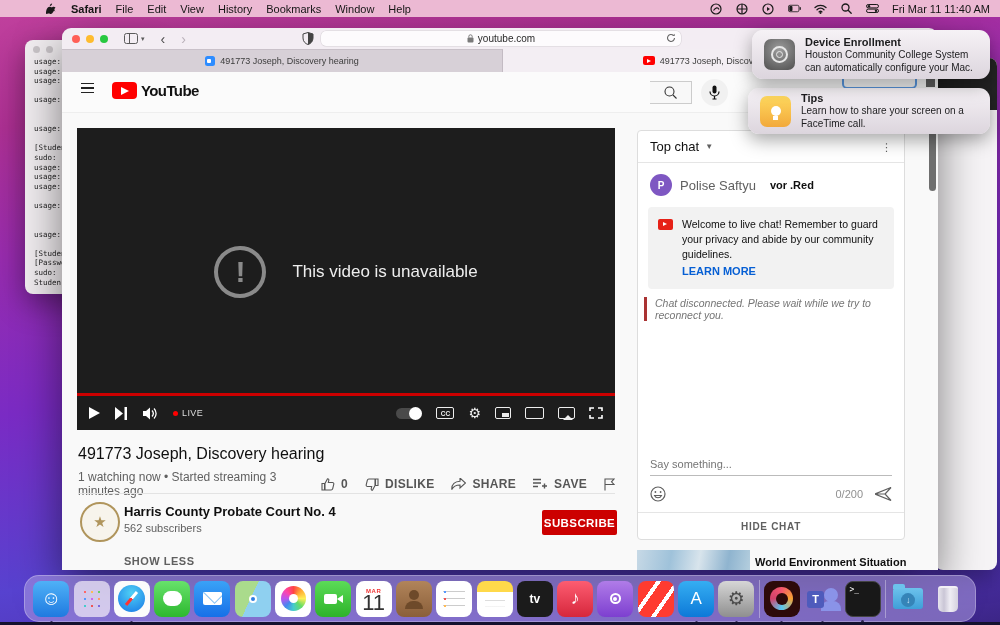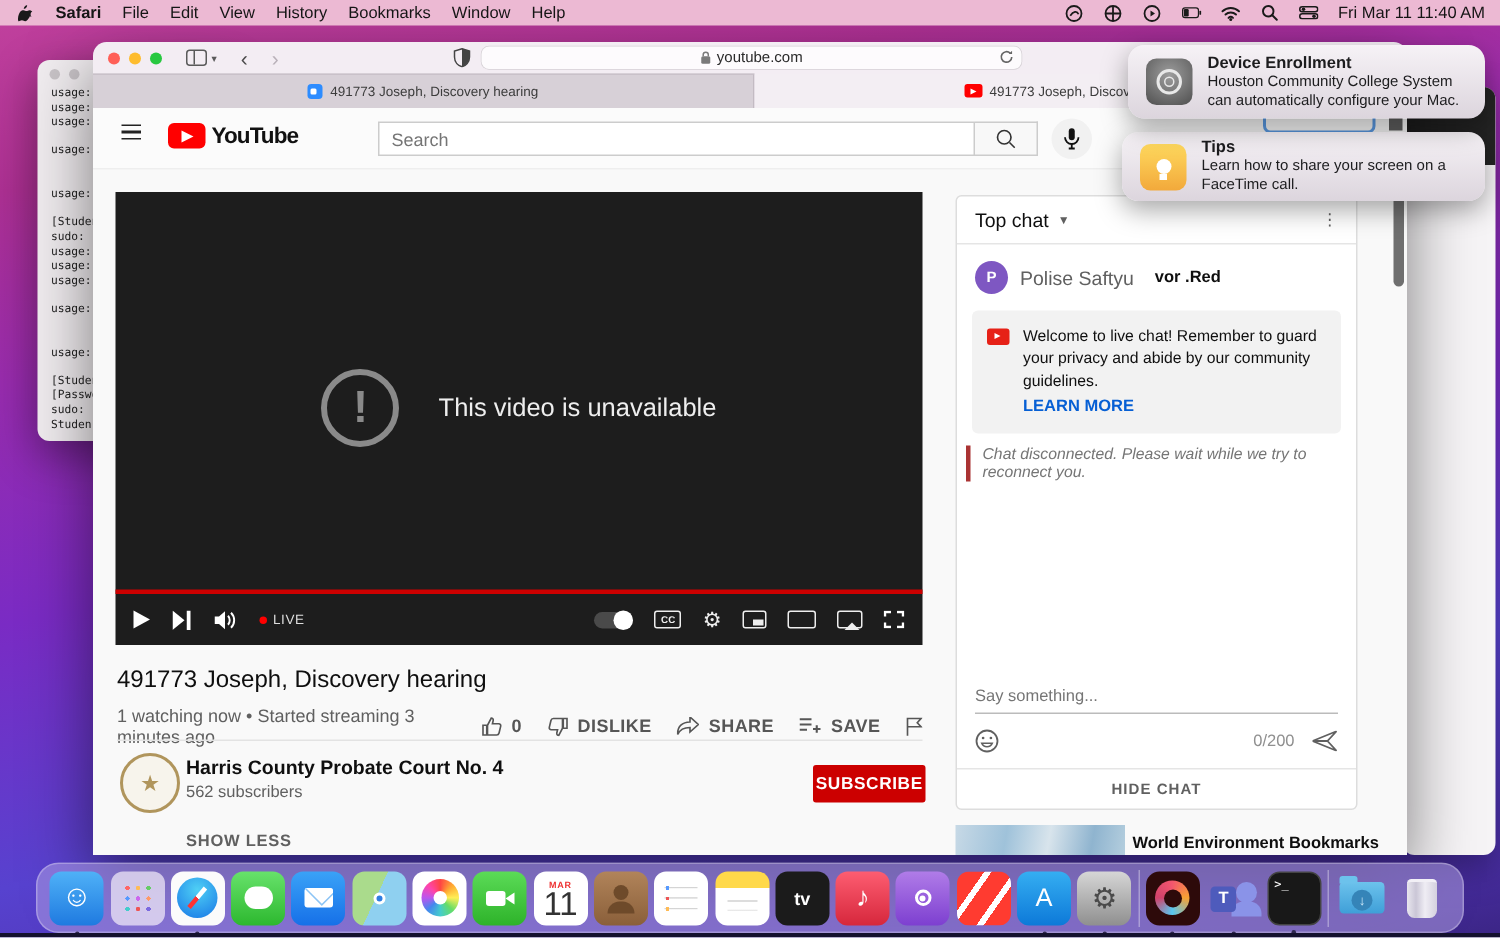--- a/index.html
+++ b/index.html
@@ -3,21 +3,21 @@
 <meta charset="utf-8">
 <style>
   * { margin:0; padding:0; box-sizing:border-box; }
   html,body { width:1000px; height:625px; overflow:hidden; }
   body { font-family:"Liberation Sans", sans-serif; }
   .stage { position:relative; width:1000px; height:625px; overflow:hidden;
     background:linear-gradient(170deg,#c2429e 0%,#ad3093 16%,#982cae 32%,#7a2bc4 52%,#5742cf 74%,#4b2fa8 92%,#3b2585 100%); }
 
   
   .menubar { position:absolute; left:0; top:0; width:1000px; height:17px;
-    background:#ecb9d3; display:flex; align-items:center; font-size:11px; color:#151515; z-index:40; }
+    background:#ecb9d3; display:flex; align-items:center; font-size:11px; color:#151515; z-index:40;padding-left:34px; }
   .menubar .left { display:flex; align-items:center; gap:14px; padding-left:12px; }
   .menubar .appname { font-weight:bold; }
   .menubar .right { margin-left:auto; display:flex; align-items:center; gap:13px; padding-right:10px; }
   .apple { width:11px; height:12px; display:inline-block; }
   .mb-ic { width:13px; height:12px; display:inline-flex; align-items:center; justify-content:center; }
   .clock { font-size:11px; }
 
   
   .terminal { position:absolute; left:25px; top:40px; width:130px; height:254px;
     background:#f1edf0; border-radius:8px; box-shadow:0 10px 30px rgba(0,0,0,.4); z-index:5; overflow:hidden; }
@@ -393,23 +393,20 @@
     </div>
 
     <div class="page">
 
       <div class="ythead">
         <span class="burger"></span>
         <div class="ytlogo">
           <span class="box"></span>
           <span class="word">YouTube</span>
         </div>
-        <div class="ysearch">
-          <input placeholder="Search" style="">
-        </div>
         <div class="ysearch-btn">
           <svg width="13" height="13" viewBox="0 0 13 13">
               <circle cx="5.5" cy="5.5" r="4.5" fill="none" stroke="#333" stroke-width="1.1"></circle>
               <path d="M9 9l3.5 3.5" stroke="#333" stroke-width="1.1"></path>
             </svg>
         </div>
         <div class="mic">
           <svg width="11" height="15" viewBox="0 0 11 15">
               <rect x="3.5" y="0.5" width="4" height="8" rx="2" fill="#111"></rect>
               <path d="M1 6.5a4.5 4.5 0 0 0 9 0" fill="none" stroke="#111" stroke-width="1.2"></path>
@@ -536,21 +533,21 @@
             <svg width="17" height="14" viewBox="0 0 17 14" style="margin-left:12px">
                 <path d="M0 7l16-6.5L10 7l6 6.5zM0 7l10 0" fill="none" stroke="#606060" stroke-width="1.2"></path>
               </svg>
           </div>
         </div>
         <div class="chat-foot">HIDE CHAT</div>
       </div>
 
       <div class="rec">
         <div class="thumb"></div>
-        <div class="rtitle">World Environment Bookmarks</div>
+        <div class="rtitle">World Environment Situation</div>
       </div>
 
       <div class="pg-scroll"></div>
     </div>
   </div>
 
   <div class="notif n2">
     <span class="nicon bulbbg">
         <span class="bulb"></span>
       </span>

